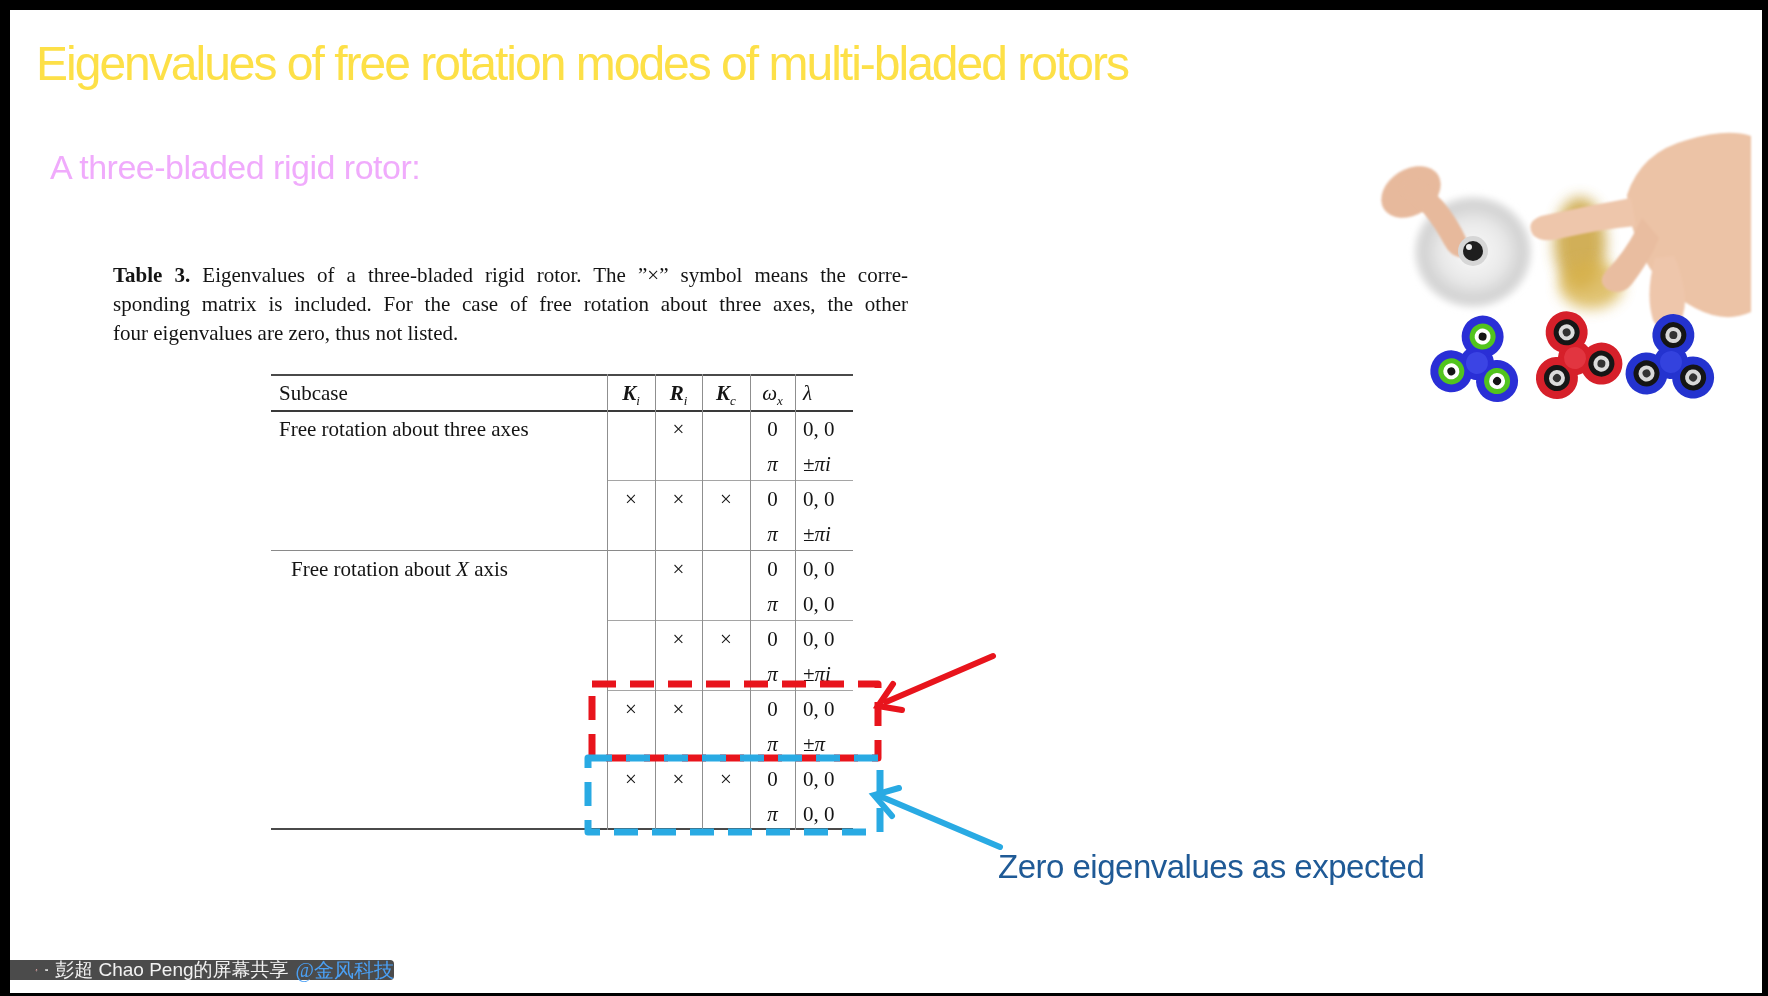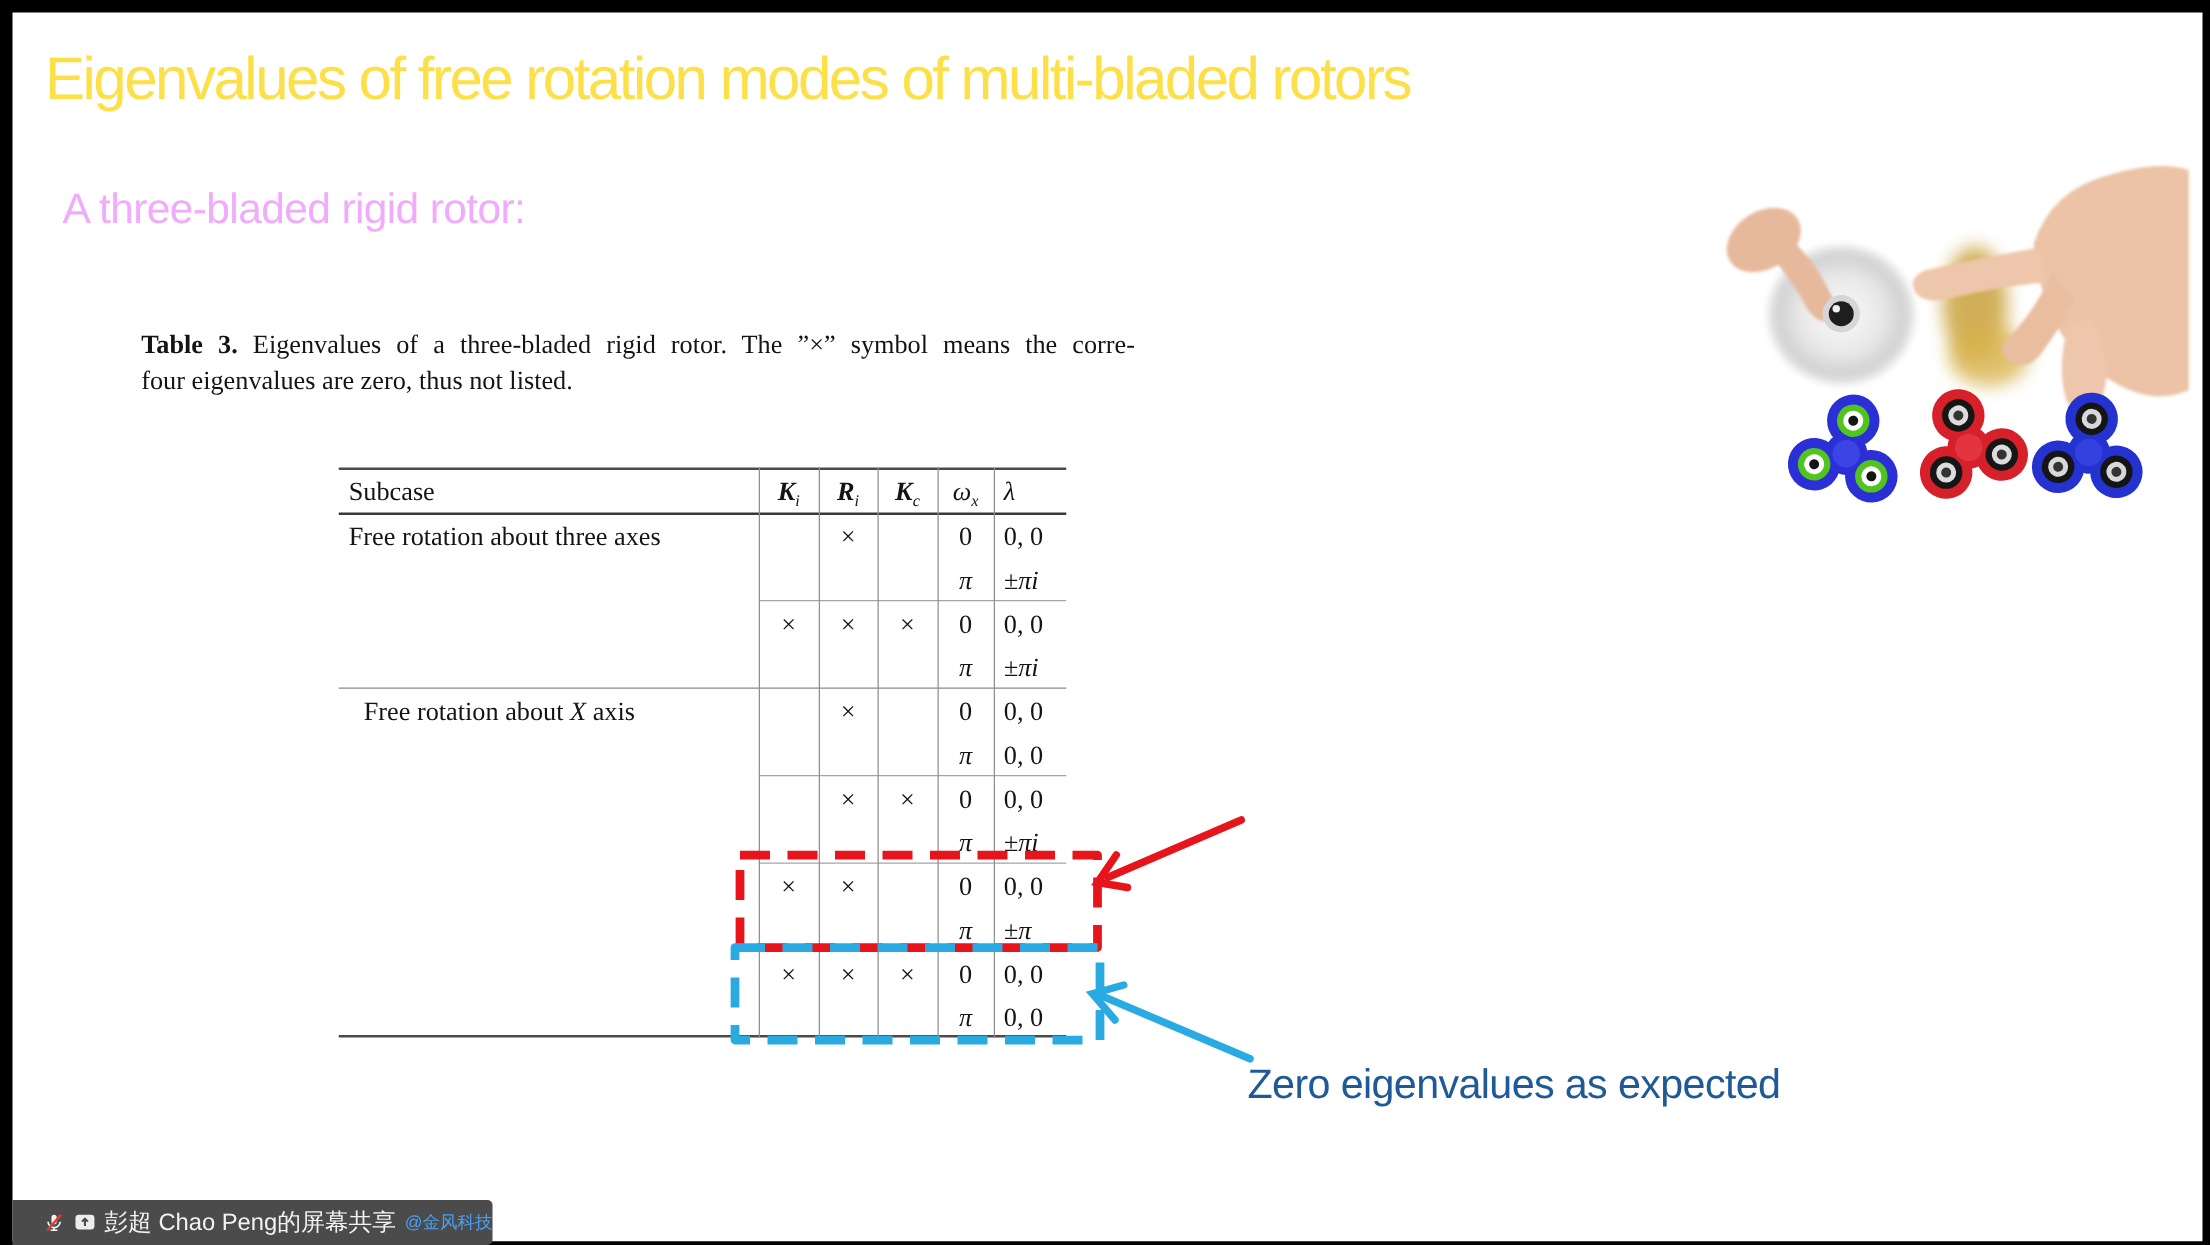--- a/index.html
+++ b/index.html
@@ -34,37 +34,38 @@
   
   .ann{position:absolute;color:#1f5a96;font-size:33px;letter-spacing:-0.5px;line-height:39px;white-space:nowrap;}
 
   
   .overlay{position:absolute;left:0;top:0;pointer-events:none;}
 
   
   .illus{position:absolute;left:1295px;top:100px;}
 
   
-  .sharebar{position:absolute;left:10px;top:960px;width:384px;height:36px;background:#4b4b4b;
+  .sharebar{position:absolute;left:10px;top:960px;width:384px;height:20px;background:#4b4b4b;
             display:flex;align-items:center;gap:7px;padding-left:25px;box-sizing:border-box;
             border-radius:0 4px 4px 0;}
   .sharebar .txt{color:#f2f2f2;font-size:19px;white-space:nowrap;}
-  .sharebar .mention{color:#4aa0f5;font-size:14px;white-space:nowrap;}
+  .sharebar .mention{color:#4aa0f5;font-size:20px;white-space:nowrap;font-family:Liberation Serif, serif;}
 </style>
 </head>
 <body>
 
 <div class="page">
   <div class="slide"></div>
 
   <div class="title">Eigenvalues of free rotation modes of multi-bladed rotors</div>
   <div class="subtitle">A three-bladed rigid rotor:</div>
 
   <div class="caption">
     <div class="capline"><b>Table 3.</b><span> Eigenvalues of a three-bladed rigid rotor. The ”×” symbol means the corre-</span></div>
+    <div class="capline">sponding matrix is included. For the case of free rotation about three axes, the other</div>
     <div class="capline last">four eigenvalues are zero, thus not listed.</div>
   </div>
 
   <div class="tbl">
 
     <div class="hl hfull rule" style="top:0"></div>
     <div class="hl hfull hsep" style="top:36px"></div>
     <div class="hl hpart" style="top:106px"></div>
     <div class="hl hfull" style="top:176px;background:#8a8a8a"></div>
     <div class="hl hpart" style="top:246px"></div>

